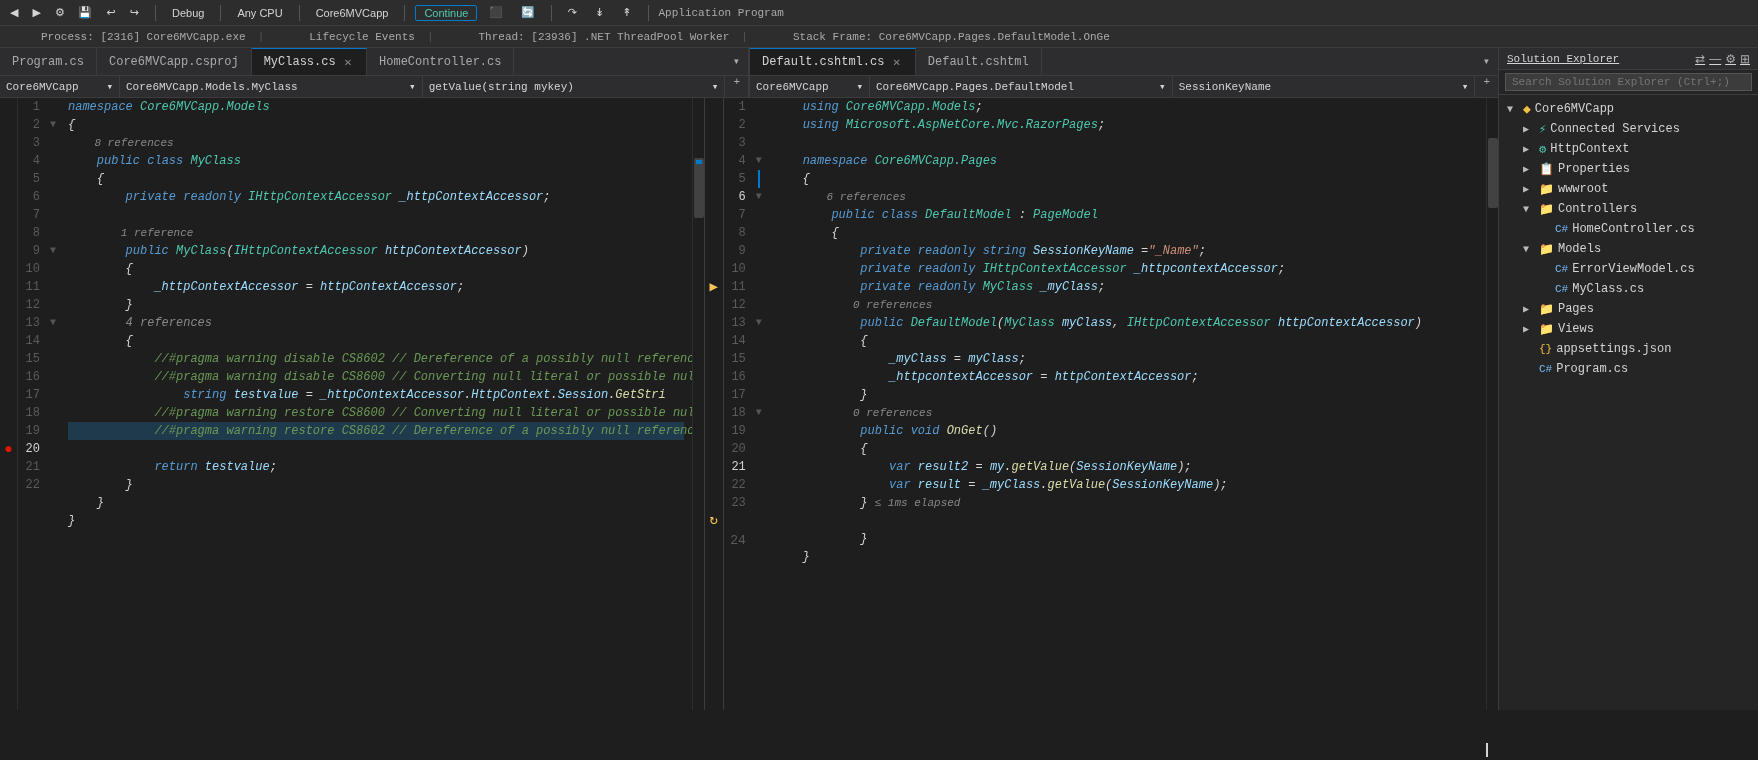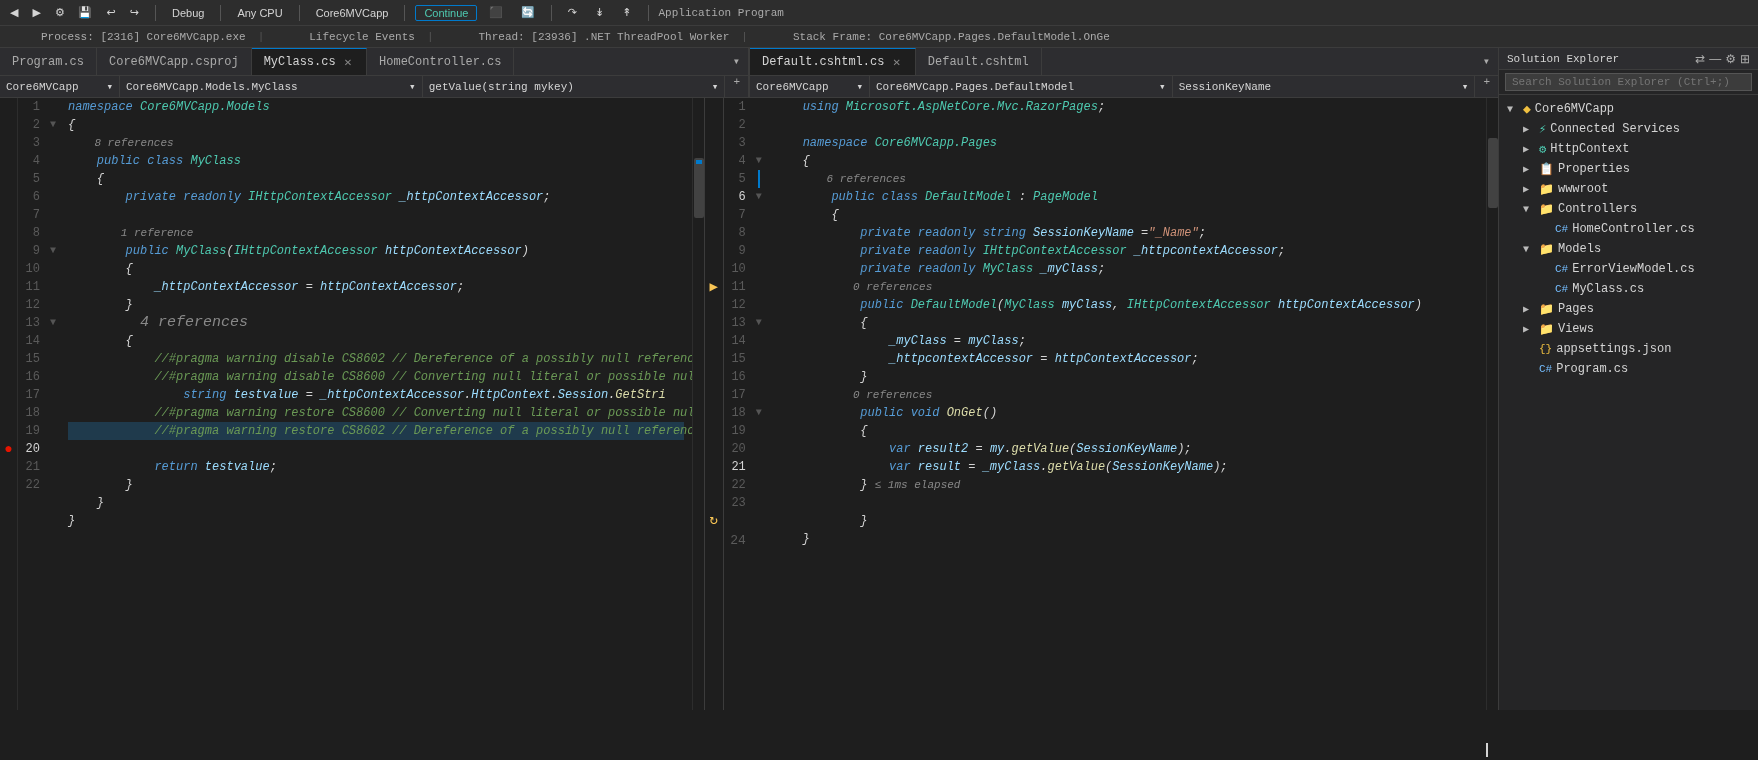--- a/index.html
+++ b/index.html
@@ -20,21 +20,21 @@
     .tab .close-btn { font-size: 10px; color: #888; border: none; background: transparent; cursor: pointer; padding: 0 2px; }
     .nav-dropdown { display: flex; align-items: center; padding: 0 6px; height: 100%; border-right: 1px solid #3c3c3c; gap: 4px; cursor: pointer; color: #d4d4d4; min-width: 120px; }
     .nav-add { padding: 0 8px; color: #aaa; cursor: pointer; }
     
     
     .main-layout { display: flex; height: calc(100vh - 98px); }
     .code-line { height: 18px; line-height: 18px; white-space: pre; font-size: 12px; font-style: italic; }
     
     
     .solution-explorer { width: 260px; background: #252526; border-left: 1px solid #3c3c3c; display: flex; flex-direction: column; }
-    .se-header { background: #2d2d30; padding: 4px 8px; font-size: 11px; color: #d4d4d4; border-bottom: 1px solid #3c3c3c; display: flex; align-items: center; justify-content: space-between; height: 22px; }
+    .se-header { background: #2d2d30; padding: 4px 8px; font-size: 11px; color: #d4d4d4; border-bottom: 1px solid #3c3c3c; display: flex; align-items: center; justify-content: space-between; height: 22px; text-decoration: underline; }
     .se-search { padding: 3px 6px; border-bottom: 1px solid #3c3c3c; }
     .se-search input { width: 100%; background: #3c3c3c; border: 1px solid #555; color: #d4d4d4; padding: 2px 6px; font-size: 11px; outline: none; }
     .se-tree { flex: 1; overflow-y: auto; padding: 4px 0; }
     .se-item { display: flex; align-items: center; padding: 1px 0; cursor: pointer; padding-left: 8px; height: 20px; font-size: 12px; }
     .se-item .arrow { width: 16px; color: #bbb; font-size: 10px; display: inline-block; }
     .se-item .name { color: #d4d4d4; }
     .indent-1 { padding-left: 24px; }
     .indent-2 { padding-left: 40px; }
     
     
@@ -254,21 +254,21 @@
             <div class="code-line" style="color:#888; font-size:11px;">    8 references</div>
             <div class="code-line">    <span class="kw">public</span> <span class="kw">class</span> <span class="type">MyClass</span></div>
             <div class="code-line">    {</div>
             <div class="code-line">        <span class="kw">private</span> <span class="kw">readonly</span> <span class="type">IHttpContextAccessor</span> <span class="prop">_httpContextAccessor</span>;</div>
             <div class="code-line"></div>
             <div class="code-line" style="color:#888; font-size:11px;">        1 reference</div>
             <div class="code-line">        <span class="kw">public</span> <span class="type">MyClass</span>(<span class="type">IHttpContextAccessor</span> <span class="prop">httpContextAccessor</span>)</div>
             <div class="code-line">        {</div>
             <div class="code-line">            <span class="prop">_httpContextAccessor</span> = <span class="prop">httpContextAccessor</span>;</div>
             <div class="code-line">        }</div>
-            <div class="code-line" style="color:#888; font-size:15px;">        4 references</div>
+            <div class="code-line" style="color:#888; font-size:12px;">        4 references</div>
             <div class="code-line">        {</div>
             <div class="code-line"><span class="comment">            //#pragma warning disable CS8602 // Dereference of a possibly null reference.</span></div>
             <div class="code-line"><span class="comment">            //#pragma warning disable CS8600 // Converting null literal or possible null va</span></div>
             <div class="code-line">                <span class="kw">string</span> <span class="prop">testvalue</span> = <span class="prop">_httpContextAccessor</span>.<span class="prop">HttpContext</span>.<span class="prop">Session</span>.<span class="method">GetStri</span></div>
             <div class="code-line"><span class="comment">            //#pragma warning restore CS8600 // Converting null literal or possible null va</span></div>
             <div class="code-line" style="background:#1f3a4c;"><span class="comment">            //#pragma warning restore CS8602 // Dereference of a possibly null reference.</span></div>
             <div class="code-line"></div>
             <div class="code-line">            <span class="kw">return</span> <span class="prop">testvalue</span>;</div>
             <div class="code-line">        }</div>
             <div class="code-line">    }</div>
@@ -336,20 +336,21 @@
             <div style="height:18px;"></div>
             <div style="height:18px; line-height:18px; color:#555; text-align:center; font-size:10px;">▼</div>
             <div style="height:18px;"></div>
             <div style="height:18px;"></div>
             <div style="height:18px;"></div>
             <div style="height:18px;"></div>
             <div style="height:18px;"></div>
           </div>
 
           <div style="flex:1; overflow:auto; padding:0 8px;">
+            <div class="code-line">    <span class="kw">using</span> <span class="ns">Core6MVCapp.Models</span>;</div>
             <div class="code-line">    <span class="kw">using</span> <span class="ns">Microsoft.AspNetCore.Mvc.RazorPages</span>;</div>
             <div class="code-line"></div>
             <div class="code-line">    <span class="kw">namespace</span> <span class="ns">Core6MVCapp.Pages</span></div>
             <div class="code-line">    {</div>
             <div class="code-line" style="color:#888; font-size:11px;">        6 references</div>
             <div class="code-line">        <span class="kw">public</span> <span class="kw">class</span> <span class="type">DefaultModel</span> : <span class="type">PageModel</span></div>
             <div class="code-line">        {</div>
             <div class="code-line">            <span class="kw">private</span> <span class="kw">readonly</span> <span class="kw">string</span> <span class="prop">SessionKeyName</span> =<span class="str">"_Name"</span>;</div>
             <div class="code-line">            <span class="kw">private</span> <span class="kw">readonly</span> <span class="type">IHttpContextAccessor</span> <span class="prop">_httpcontextAccessor</span>;</div>
             <div class="code-line">            <span class="kw">private</span> <span class="kw">readonly</span> <span class="type">MyClass</span> <span class="prop">_myClass</span>;</div>

